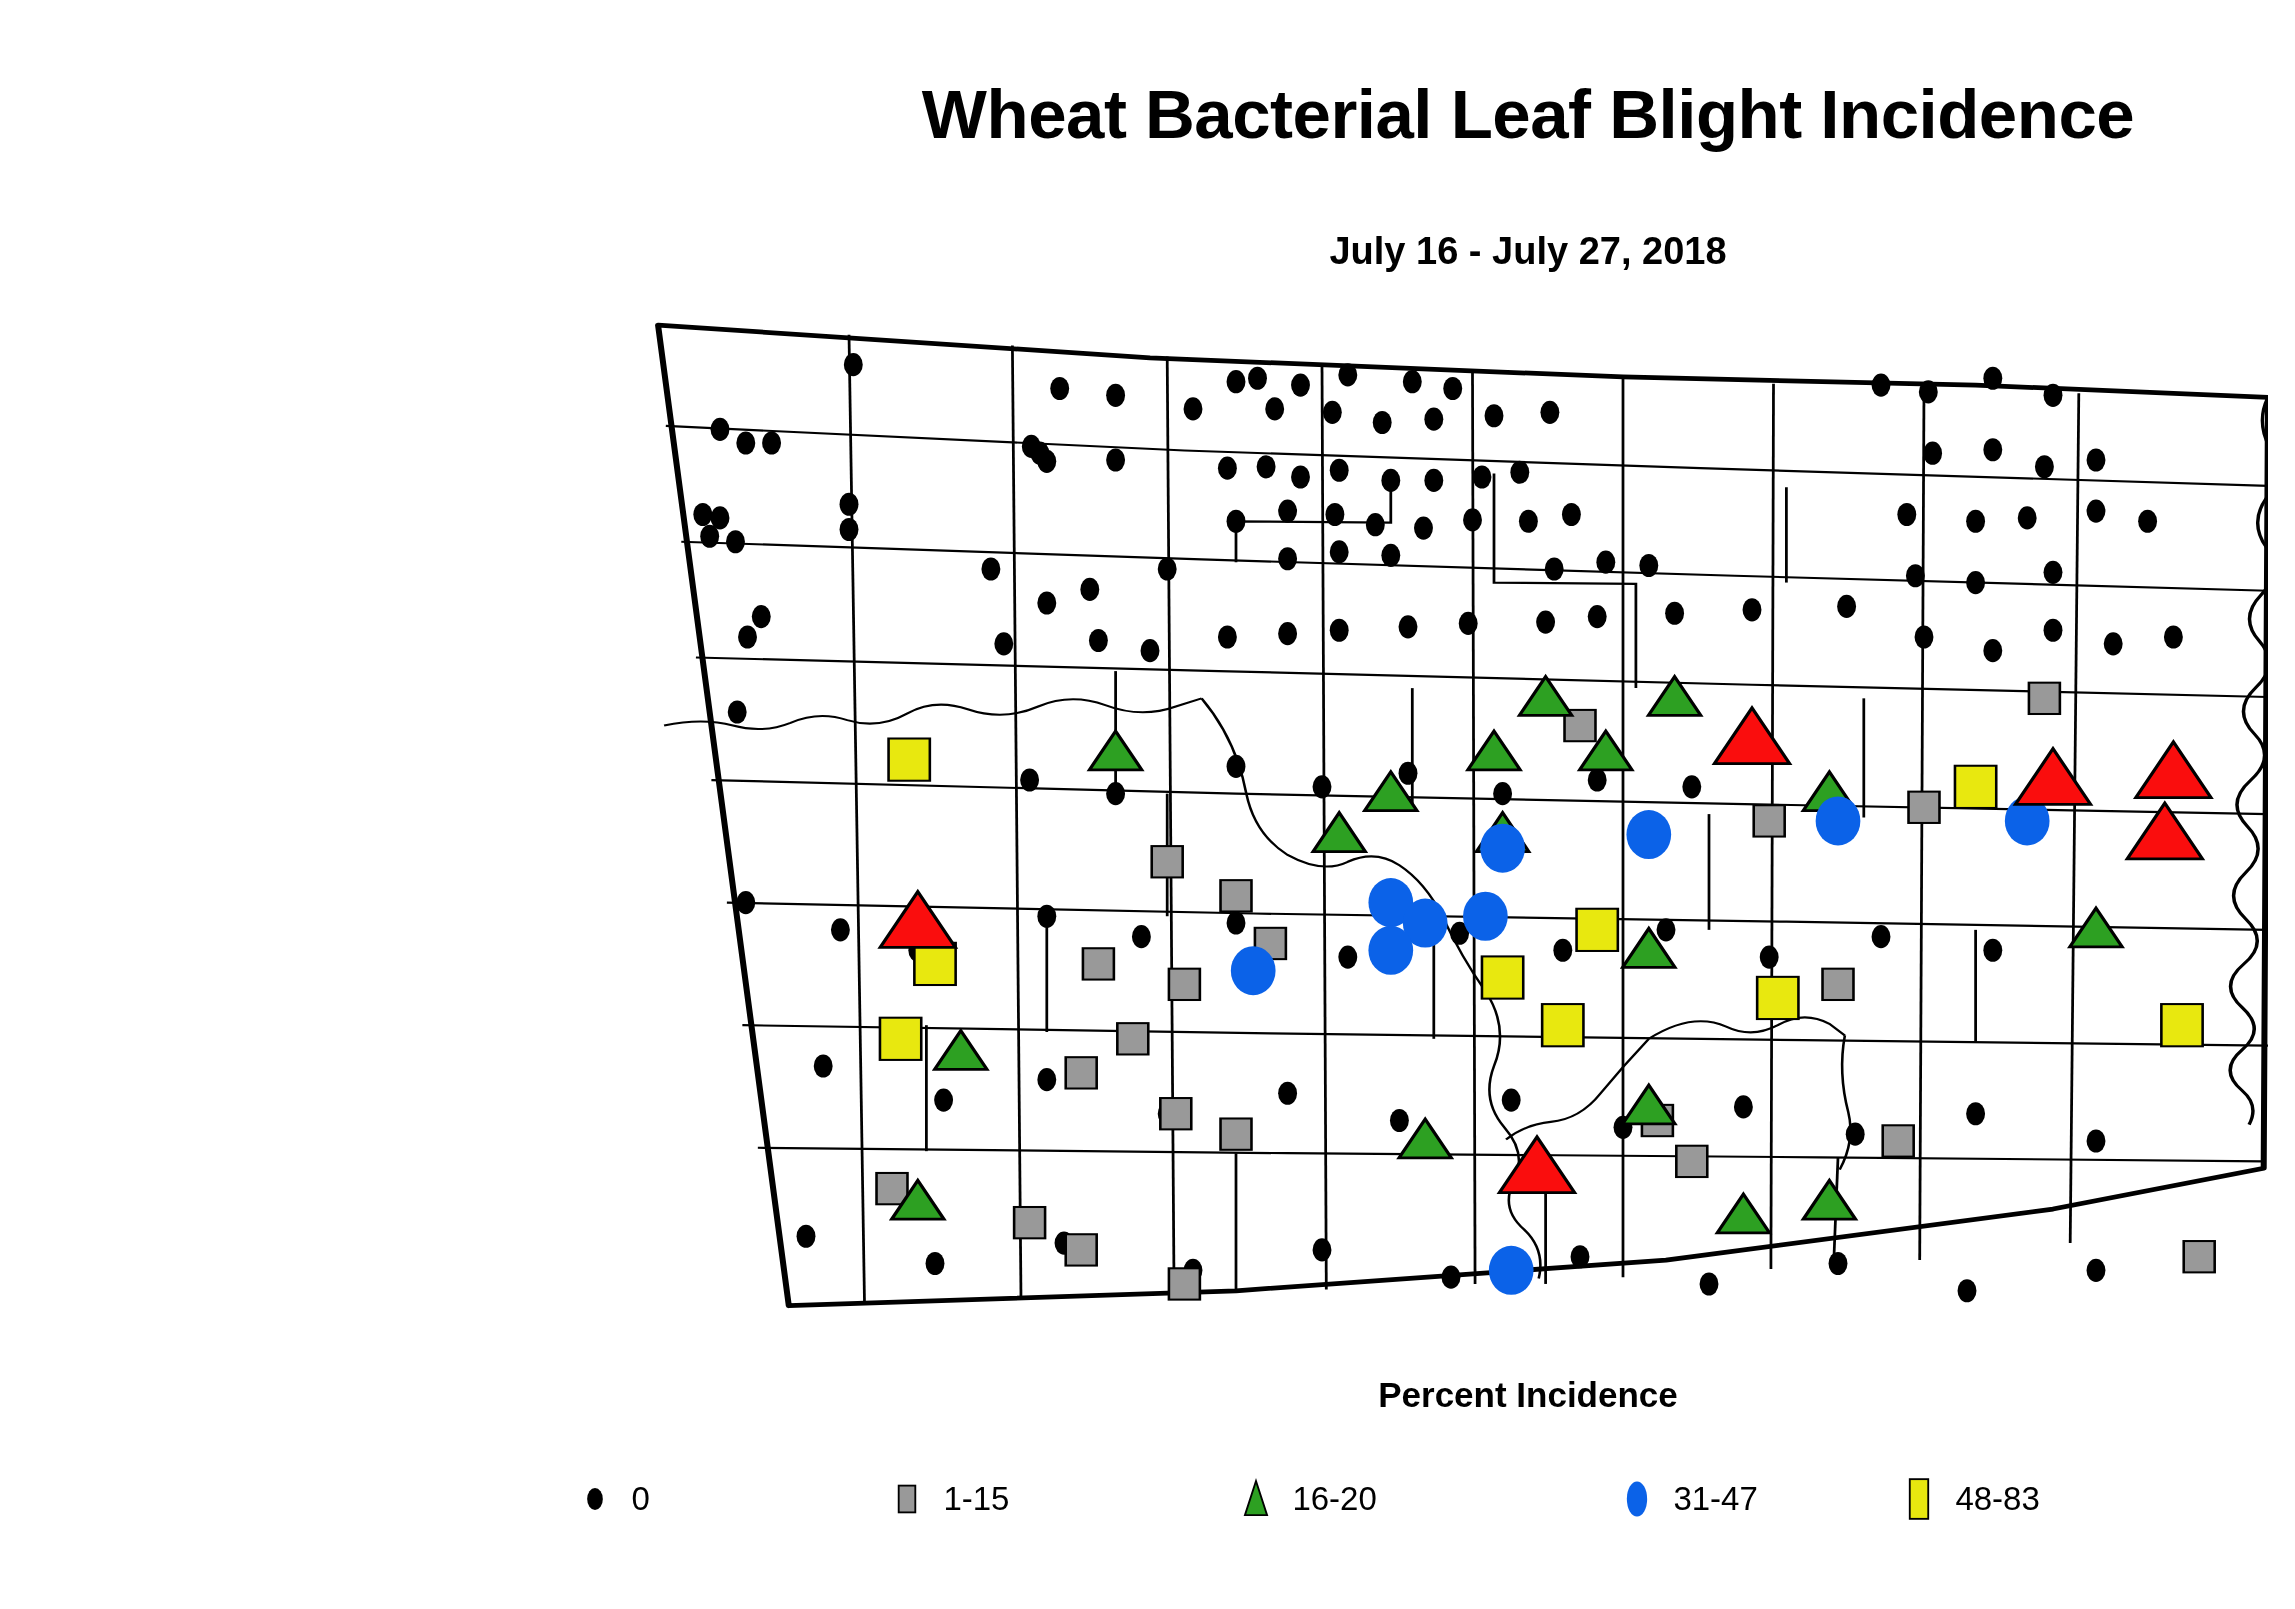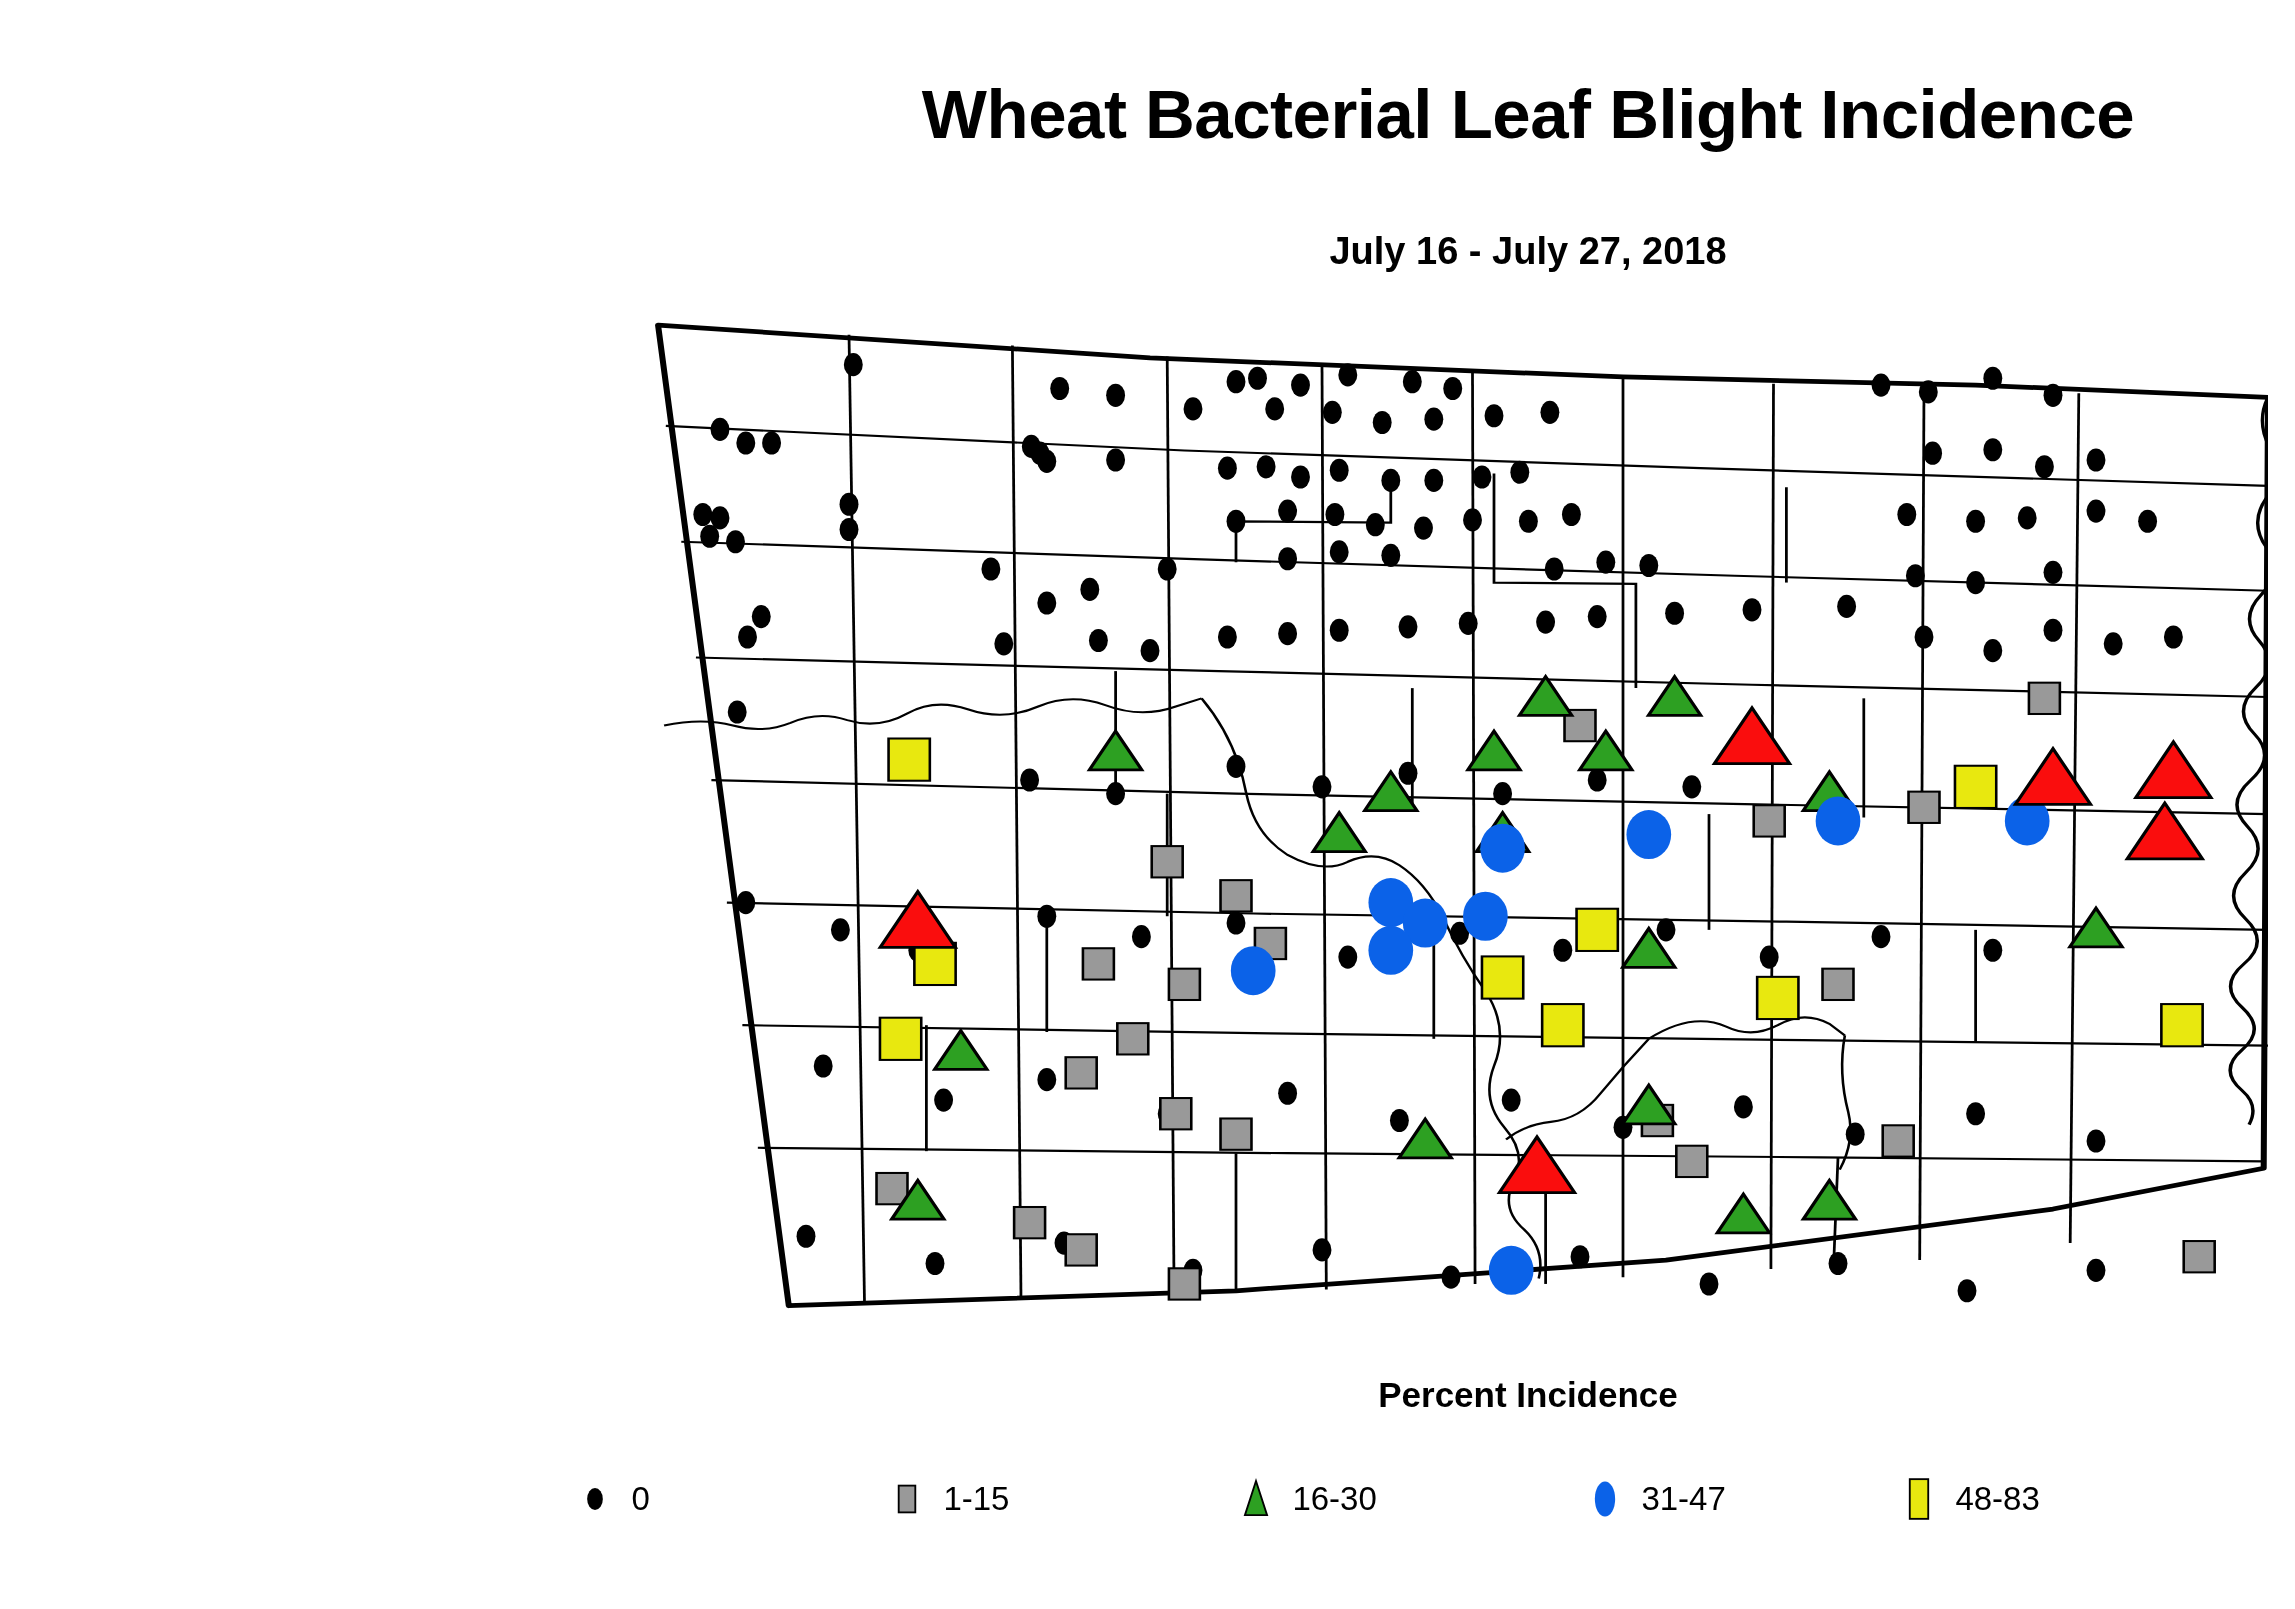--- a/index.html
+++ b/index.html
@@ -26,21 +26,21 @@
     position:absolute;left:565px;top:1469px;width:1974px;height:60px;
   }
   .legend-item{position:absolute;top:0;height:60px;display:flex;align-items:center;}
   .legend-sym{width:60px;height:60px;position:relative;flex:0 0 60px;}
   .legend-sym svg{display:block;}
   .legend-label{font-size:33px;font-weight:normal;white-space:nowrap;margin-left:6.4px;}
 
   .li0{left:0px;}
   .li1{left:312px;}
   .li2{left:661px;}
-  .li3{left:1010px;}
+  .li3{left:1042px;}
   .li4{left:1324px;}
 </style>
 </head>
 <body>
 
 <div class="page">
 
   <div class="title">Wheat Bacterial Leaf Blight Incidence</div>
   <div class="subtitle">July 16 - July 27, 2018</div>
 
@@ -340,21 +340,21 @@
       </div>
       <div class="legend-label">1-15</div>
     </div>
 
     <div class="legend-item li2">
       <div class="legend-sym">
         <svg width="60" height="60" viewBox="0 0 130 130">
             <polygon points="65,26 89,100 41,100" fill="#2DA022" stroke="#000" stroke-width="4"></polygon>
           </svg>
       </div>
-      <div class="legend-label">16-30</div>
+      <div class="legend-label">16-20</div>
     </div>
 
     <div class="legend-item li3">
       <div class="legend-sym">
         <svg width="60" height="60" viewBox="0 0 130 130">
             <ellipse cx="65" cy="65" rx="22" ry="38" fill="#0B62E8"></ellipse>
           </svg>
       </div>
       <div class="legend-label">31-47</div>
     </div>

